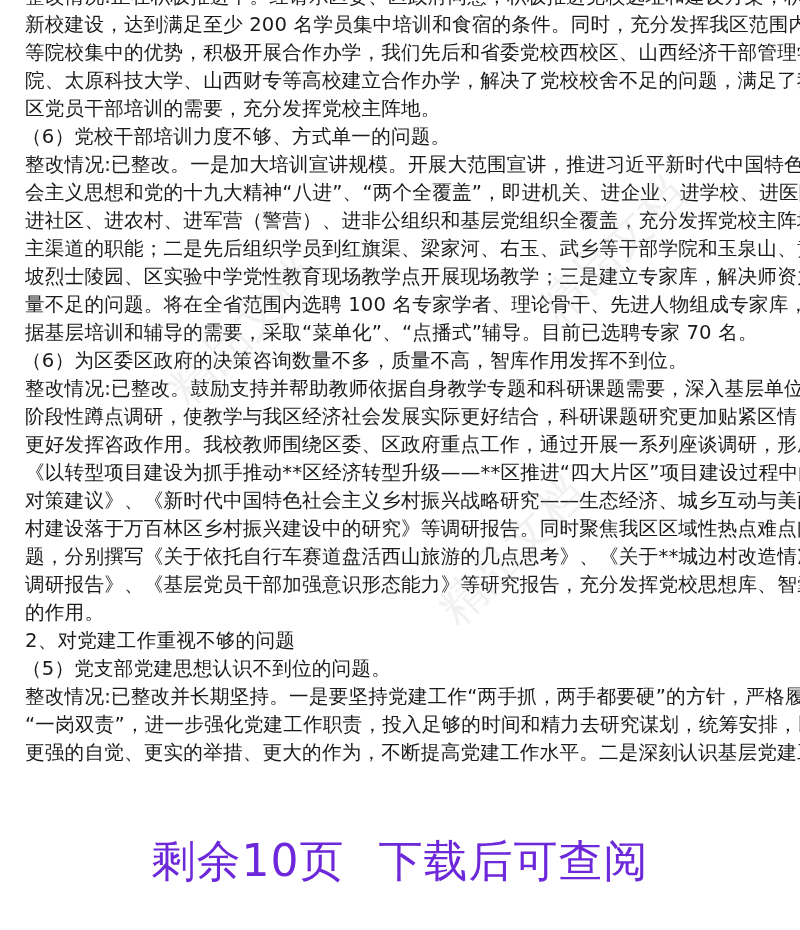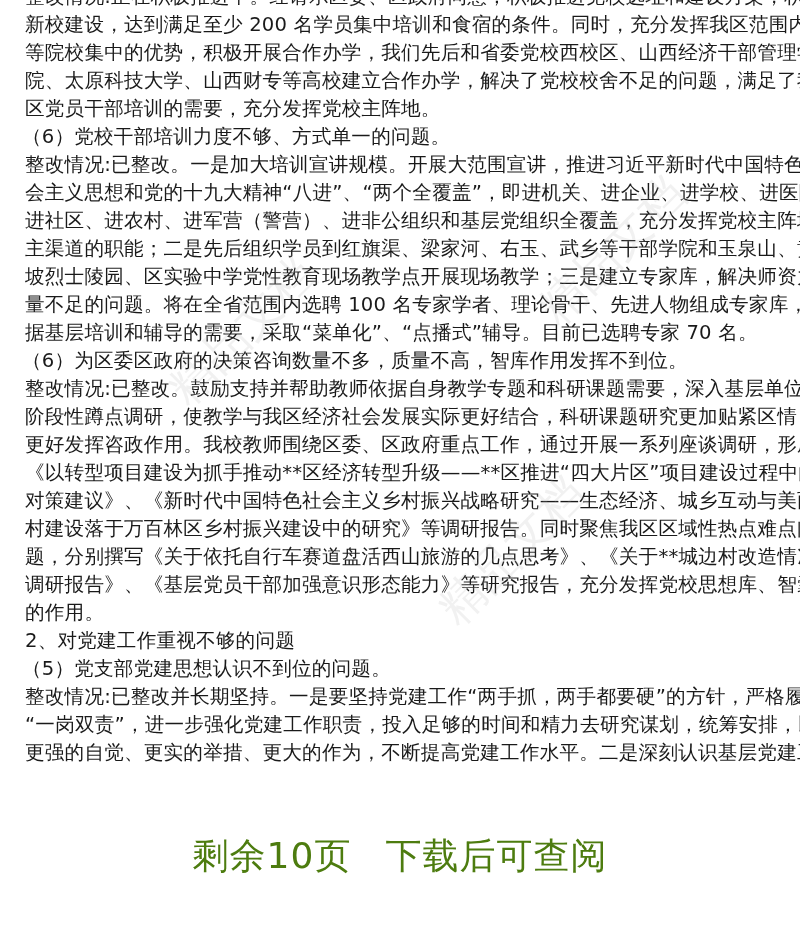--- a/index.html
+++ b/index.html
@@ -4,21 +4,21 @@
 <style>
   html, body { margin: 0; padding: 0; background: #ffffff; }
   body { width: 800px; height: 930px; overflow: hidden; position: relative;
          font-family: "DejaVu Sans", "Liberation Sans", sans-serif; color: #1a1a1a; }
   .page { position: absolute; left: 0; top: -17px; width: 800px; }
   .line { position: absolute; left: 25px; width: 760px; height: 28px; line-height: 28px;
           font-size: 19.6px; white-space: nowrap; letter-spacing: 0.2px; }
   .watermark { position: absolute; color: rgba(180,180,180,0.18); font-size: 46px;
                transform: rotate(-45deg); white-space: nowrap; pointer-events: none; }
   .more { position: absolute; left: 0; width: 800px; top: 832px; text-align: center;
-          font-size: 36px; color: #4d7c0f; letter-spacing: 1px; }
+          font-size: 44px; color: #6d28d9; letter-spacing: 1px; }
   .more span.gap { display: inline-block; width: 34px; }
 </style>
 </head>
 <body>
 
 <div class="page">
   <div class="line" style="top:0px">整改情况:正在积极推进中。经请示区委、区政府同意，积极推进党校选址和建设方案，积极推进</div>
   <div class="line" style="top:28px">新校建设，达到满足至少 200 名学员集中培训和食宿的条件。同时，充分发挥我区范围内高</div>
   <div class="line" style="top:56px">等院校集中的优势，积极开展合作办学，我们先后和省委党校西校区、山西经济干部管理学</div>
   <div class="line" style="top:84px">院、太原科技大学、山西财专等高校建立合作办学，解决了党校校舍不足的问题，满足了我</div>

